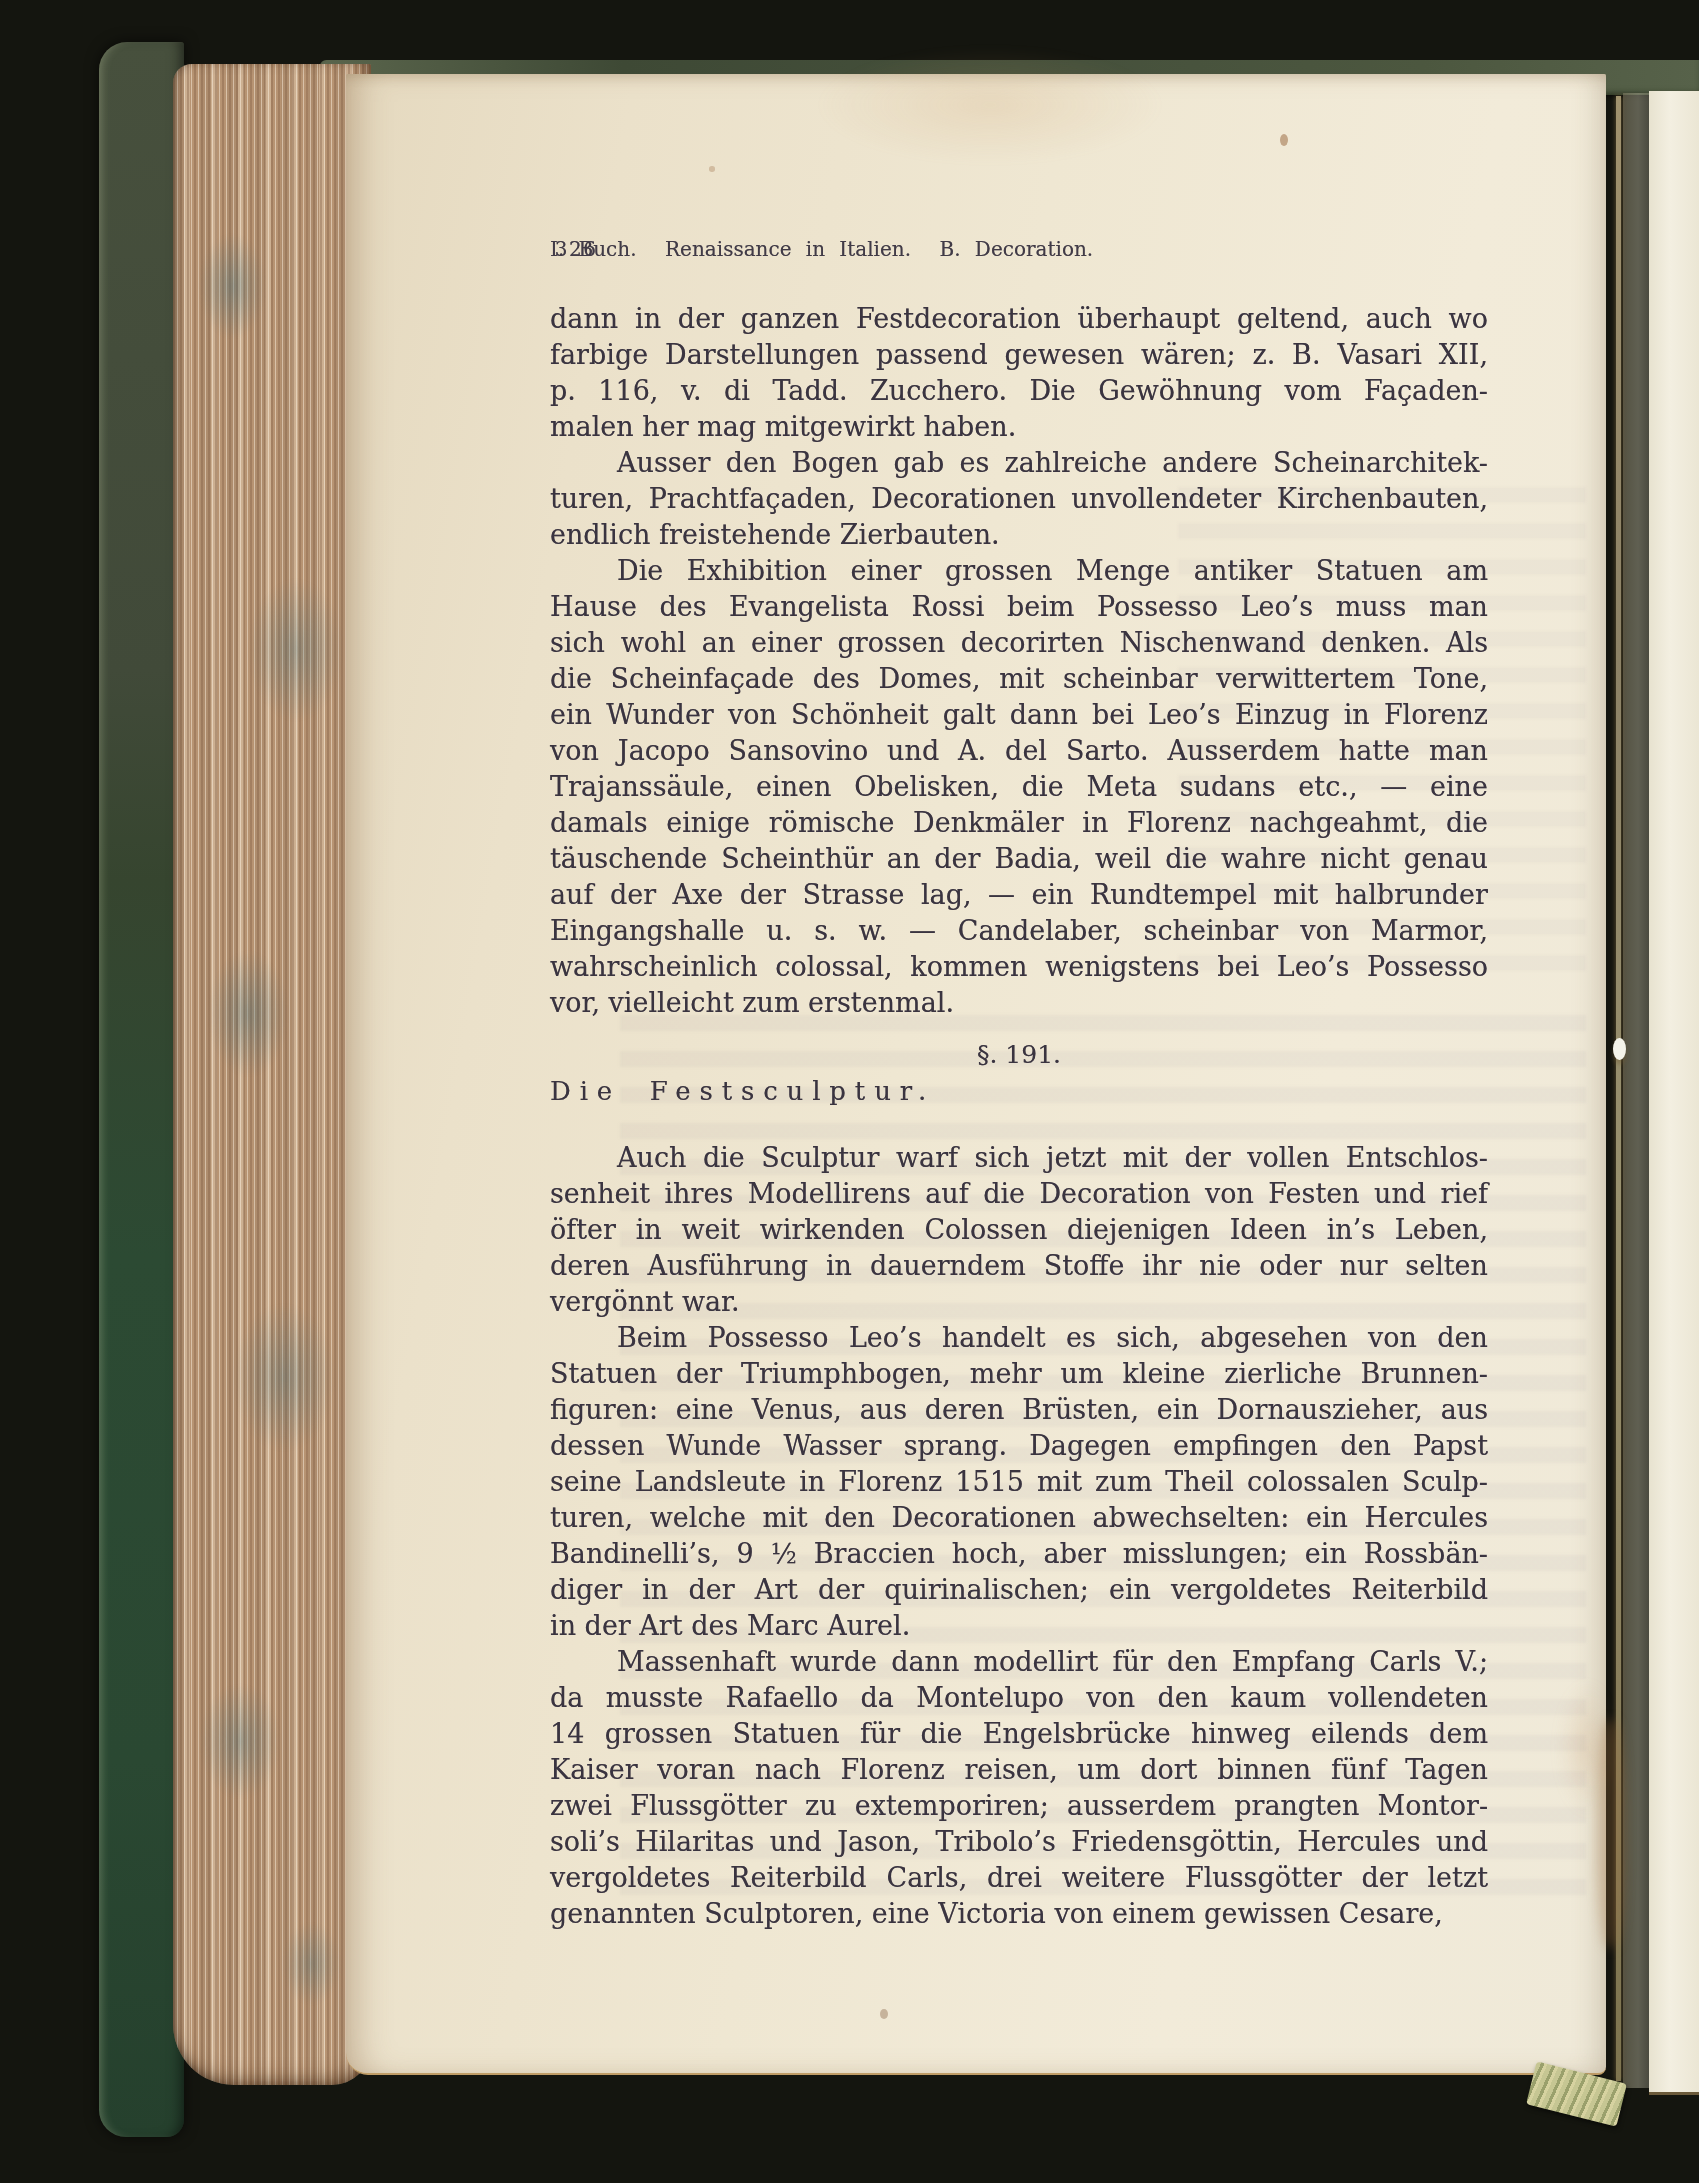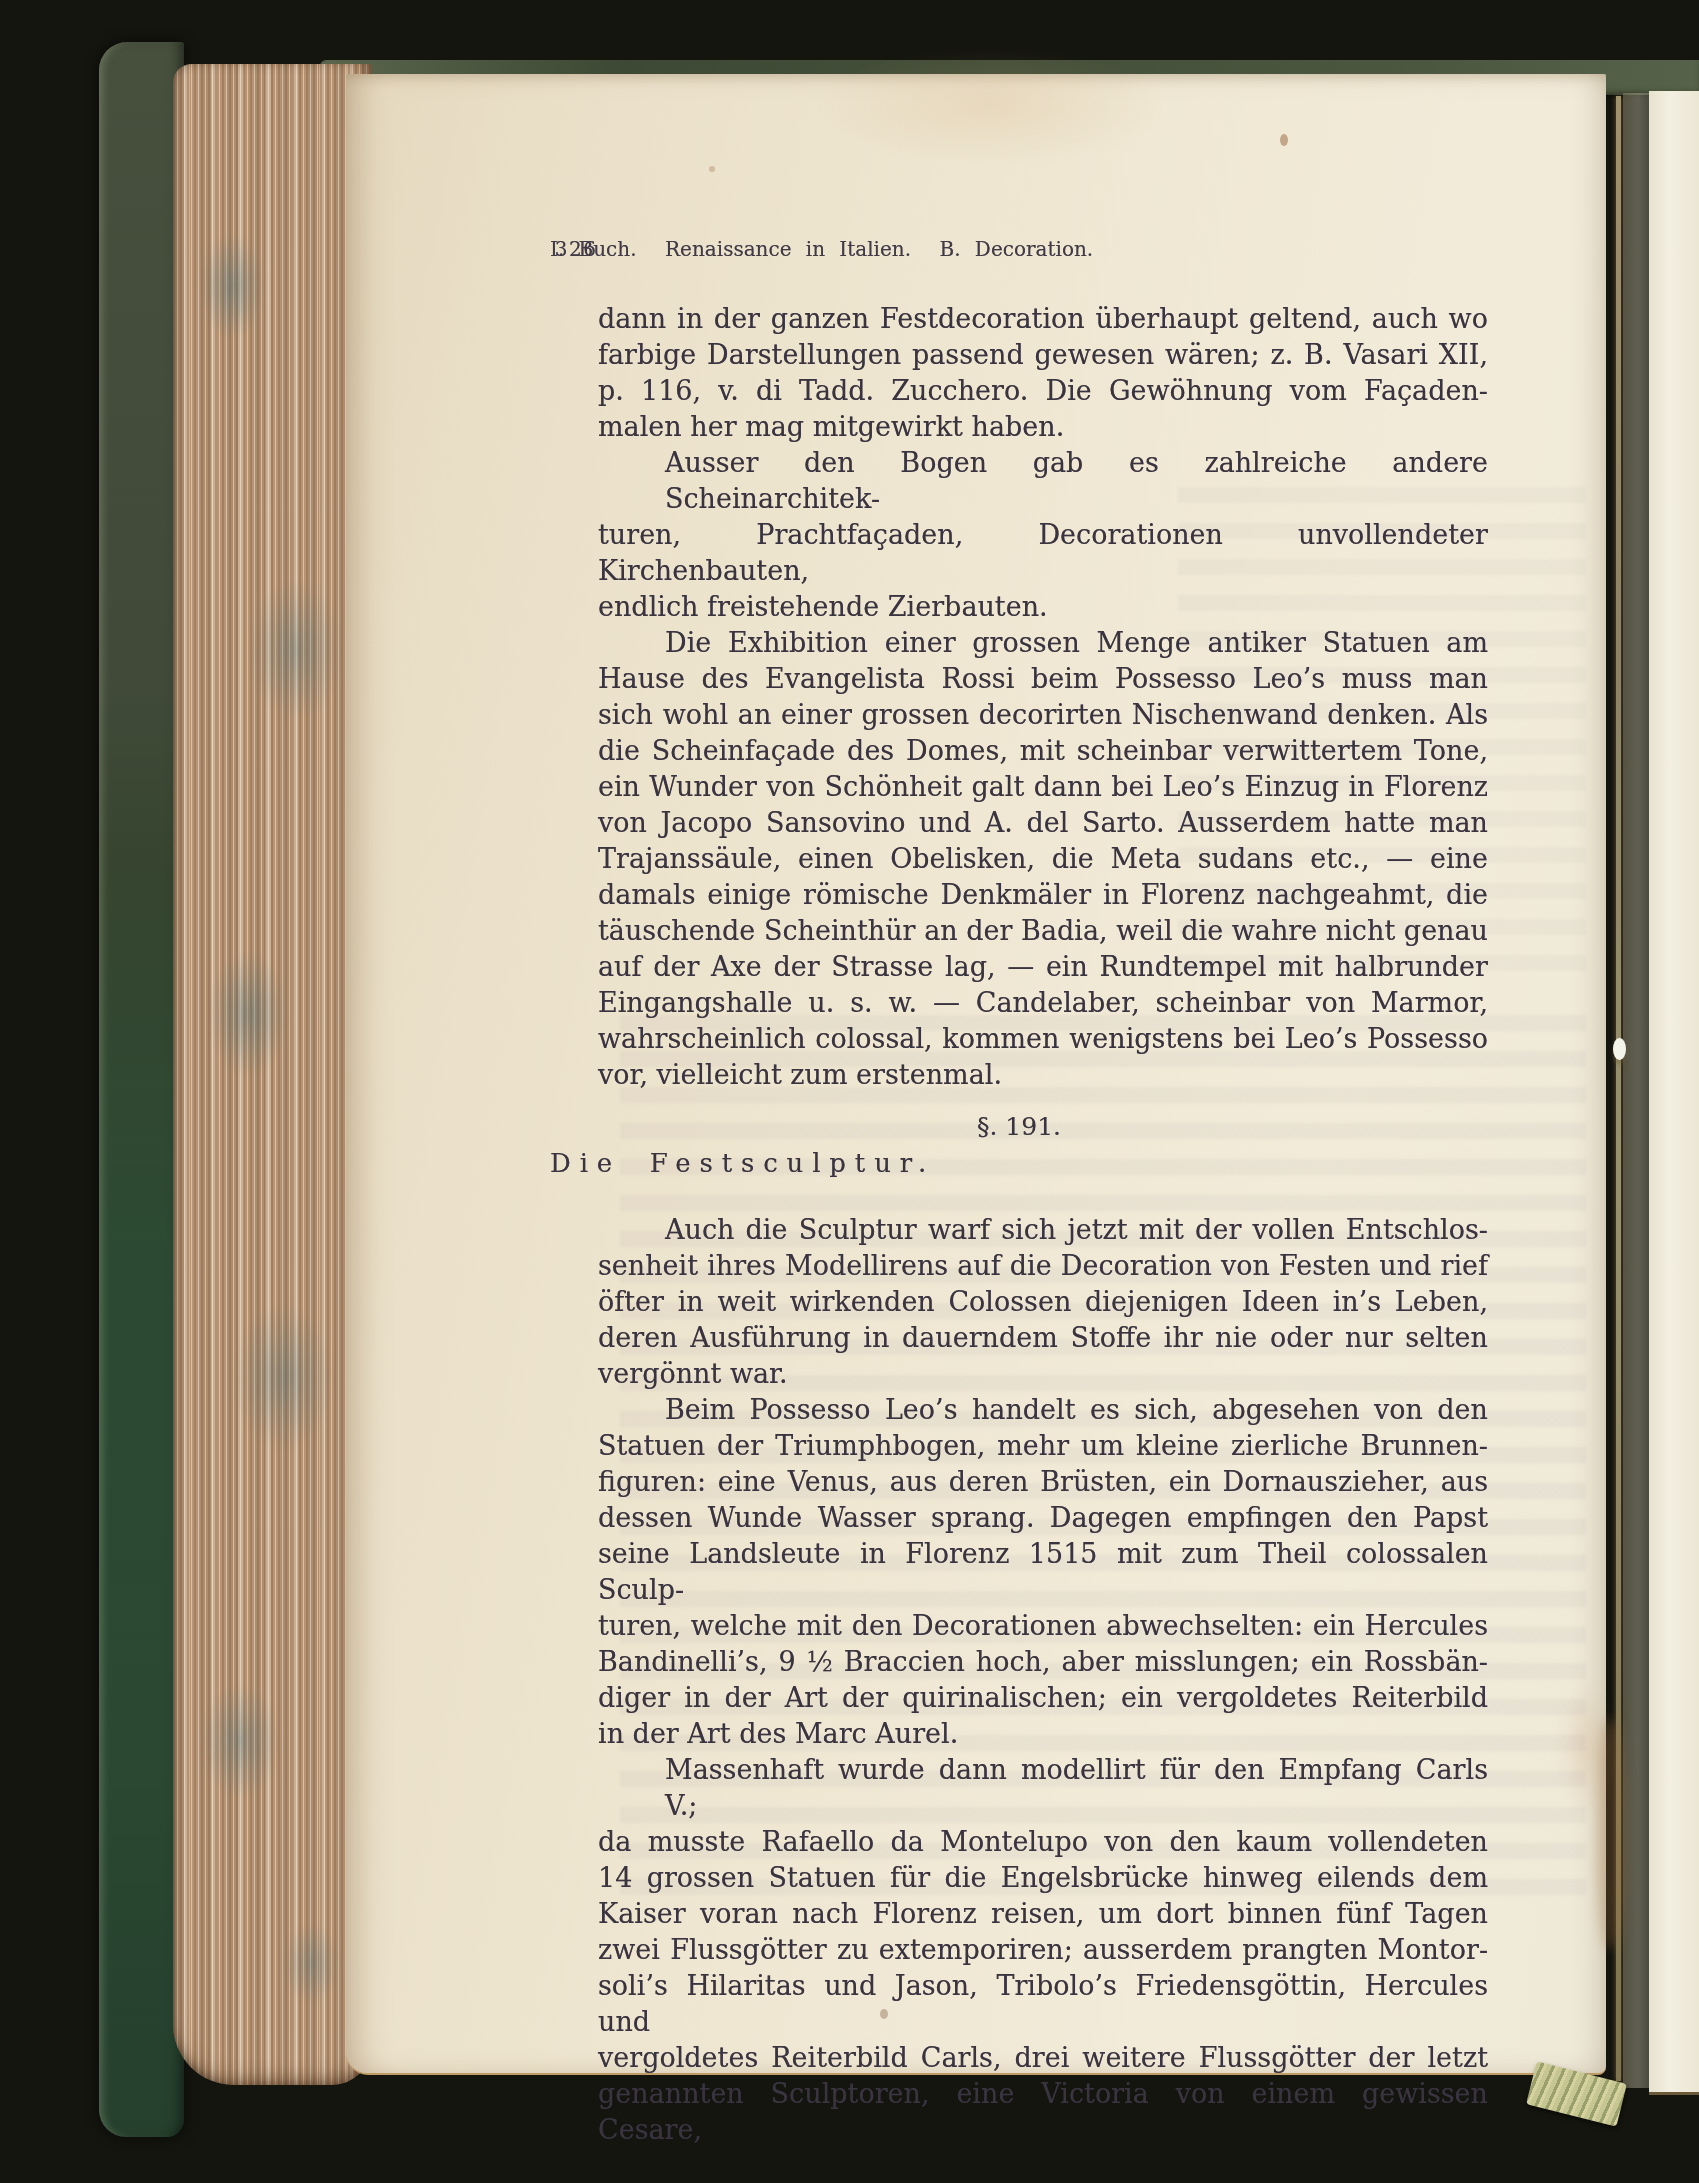--- a/index.html
+++ b/index.html
@@ -108,21 +108,21 @@
   .text-col{
     left:550px;top:234px;width:938px;
     color:#3a3440;
     text-shadow:0 0 0.5px rgba(58,52,66,.55);
   }
   .hdr{position:relative;height:31px;line-height:31px;font-size:20px;color:#413b47;}
   .hdr .pnum{position:absolute;left:4.7px;top:0;letter-spacing:1.6px;}
   .hdr .rtitle{display:block;text-align:left;word-spacing:7.9px;white-space:pre;}
   .body-text{margin-top:36px;font-size:27px;line-height:36px;}
   .para{margin:0;}
-  .line{text-align:justify;text-align-last:justify;white-space:normal;margin-left:48px;}
+  .line{text-align:justify;text-align-last:justify;white-space:normal;}
   .line.last{text-align-last:left;}
   .line.indent{padding-left:67px;}
   .sec-num{margin-top:15.7px;text-align:center;font-size:25px;line-height:36px;}
   .sec-title{margin-top:0;text-align:left;font-size:26px;line-height:36px;
     letter-spacing:.34em;word-spacing:.45em;}
   .sec-title + .para{margin-top:31px;}
 </style>
 </head>
 <body>
 

